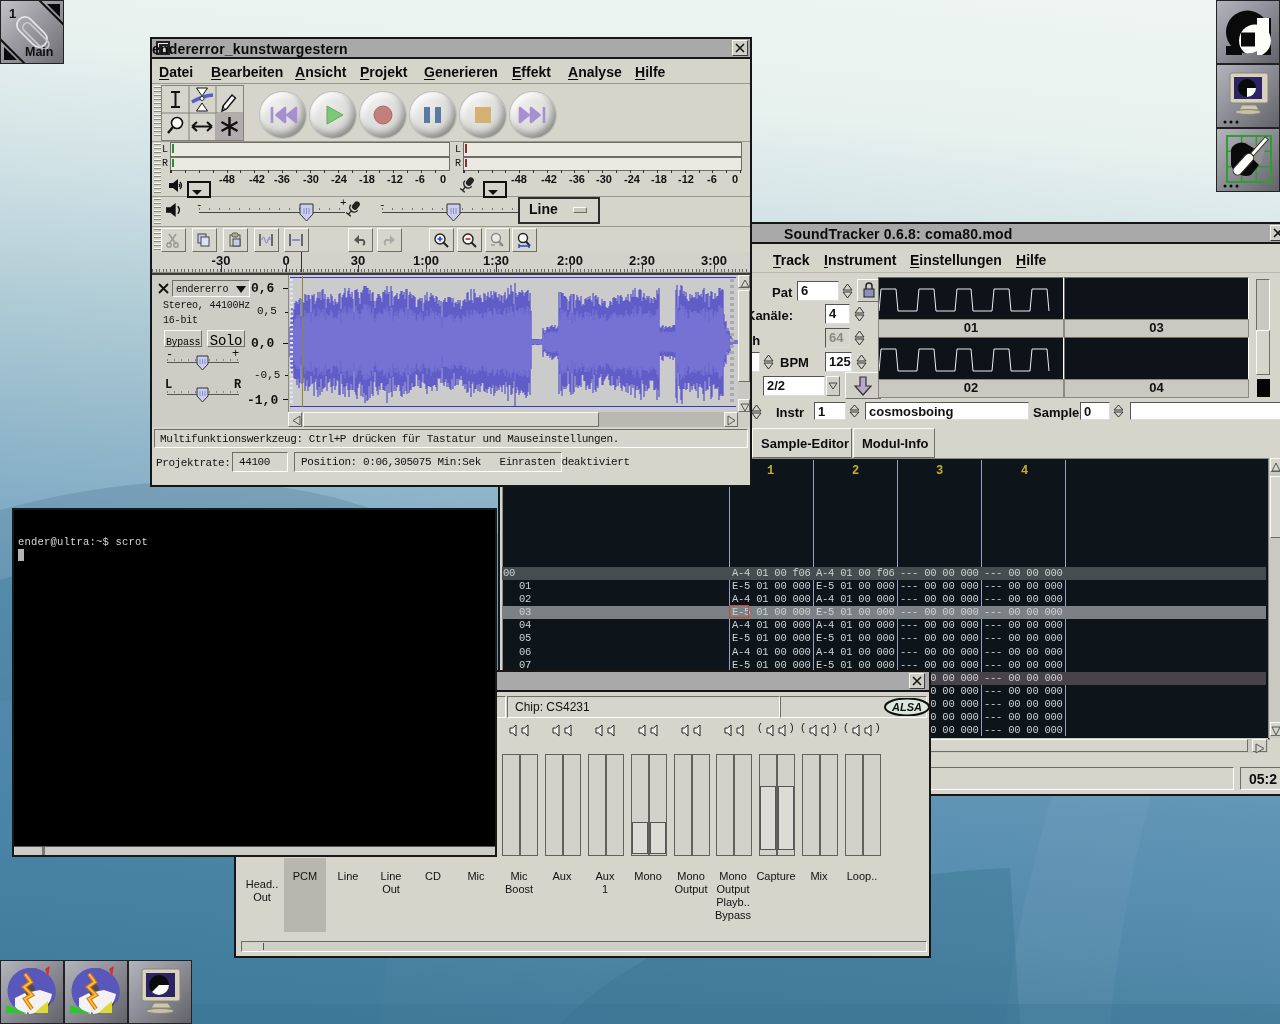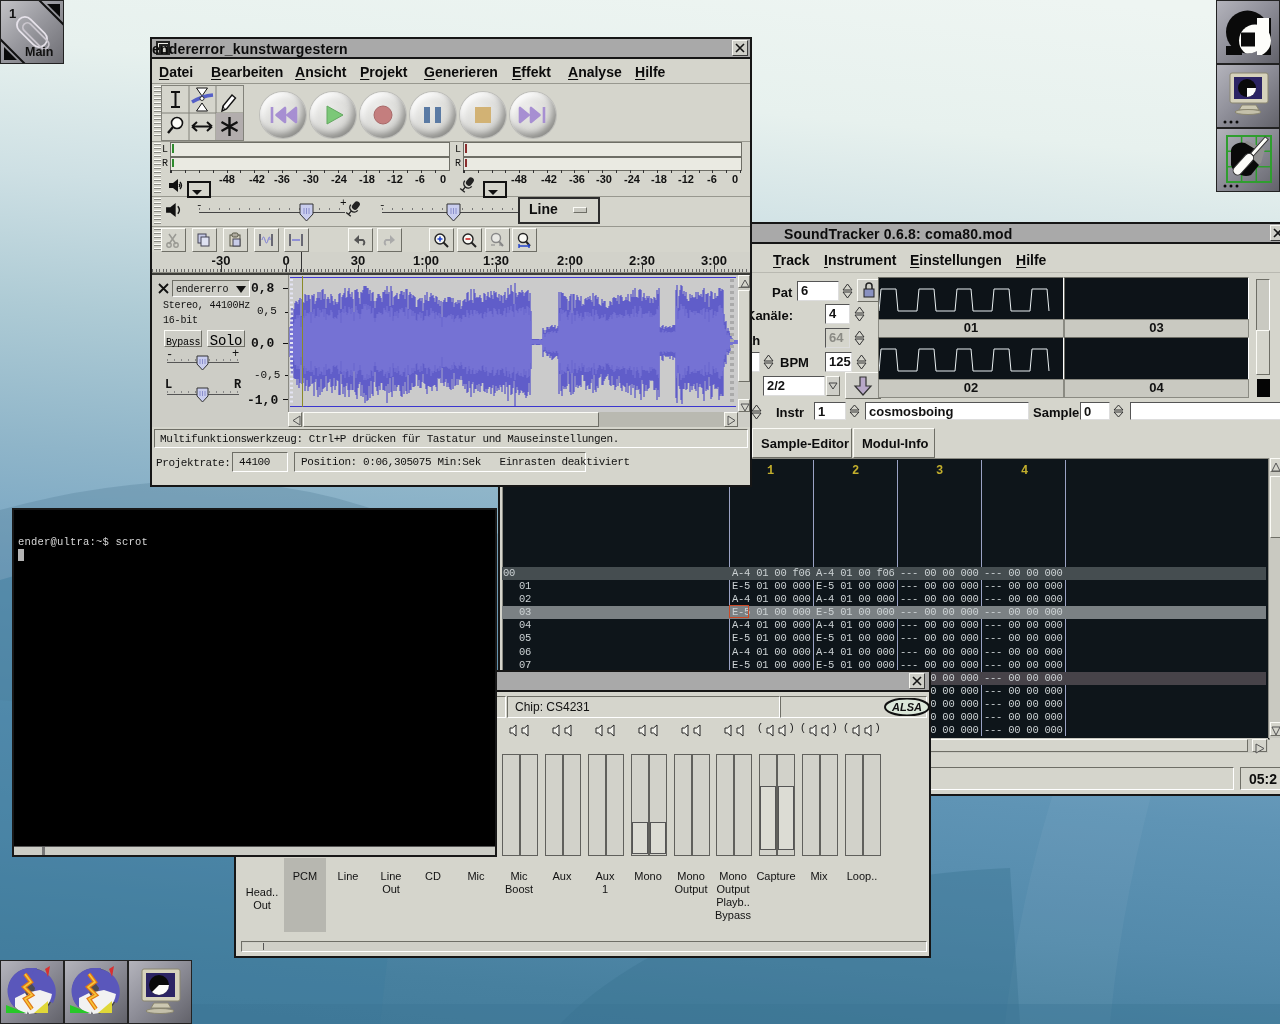--- a/index.html
+++ b/index.html
@@ -524,21 +524,21 @@
       </svg>
     <div class="abs mono" style="left:13px;top:103px;font-size:12px;font-weight:bold;color:#111">L</div>
     <div class="abs mono" style="left:82px;top:103px;font-size:12px;font-weight:bold;color:#111">R</div>
     <div class="abs" style="left:15px;top:119px;width:72px;height:1px;background:#555"></div>
     <div class="abs" style="left:15px;top:116px;width:72px;height:2px;background-image:repeating-linear-gradient(to right,#888 0,#888 1px,transparent 1px,transparent 7px)"></div>
     <svg class="abs" style="left:44px;top:112px" width="13" height="16" viewBox="0 0 13 16">
         <path d="M1 1h11v8l-5.5 6L1 9z" fill="#c9cdee" stroke="#333"></path>
         <path d="M4 4v5M6.5 4v5M9 4v5" stroke="#8a8ecc"></path>
       </svg>
 
-    <div class="abs mono" style="left:99px;top:6px;font-size:13px;font-weight:bold;color:#111">0,8</div>
+    <div class="abs mono" style="left:99px;top:6px;font-size:13px;font-weight:bold;color:#111">0,6</div>
     <div class="abs mono" style="left:105px;top:30px;font-size:11px;color:#111">0,5</div>
     <div class="abs mono" style="left:99px;top:61px;font-size:13px;font-weight:bold;color:#111">0,0</div>
     <div class="abs mono" style="left:102px;top:94px;font-size:11px;color:#111">-0,5</div>
     <div class="abs mono" style="left:95px;top:118px;font-size:13px;font-weight:bold;color:#111">-1,0</div>
     <div class="abs" style="left:131px;top:13px;width:5px;height:1px;background:#111"></div>
     <div class="abs" style="left:133px;top:37px;width:3px;height:1px;background:#111"></div>
     <div class="abs" style="left:131px;top:68px;width:5px;height:1px;background:#111"></div>
     <div class="abs" style="left:133px;top:100px;width:3px;height:1px;background:#111"></div>
     <div class="abs" style="left:131px;top:124px;width:5px;height:1px;background:#111"></div>
   </div>
@@ -578,21 +578,21 @@
     </div>
   </div>
 
   <div class="abs sunk2" style="left:2px;top:390px;width:594px;height:19px">
       <div class="mono" style="font-size:11px;color:#111;padding:3px 0 0 5px;letter-spacing:-0.4px">Multifunktionswerkzeug: Ctrl+P drücken für Tastatur und Mauseinstellungen.</div>
     </div>
   <div class="abs mono" style="left:4px;top:418px;font-size:11px;letter-spacing:-0.4px;color:#111">Projektrate:</div>
   <div class="abs sunk2" style="left:80px;top:413px;width:56px;height:20px">
       <div class="mono" style="font-size:11px;letter-spacing:-0.4px;color:#111;padding:3px 0 0 6px">44100</div>
     </div>
-  <div class="abs sunk2" style="left:142px;top:413px;width:292px;height:20px">
+  <div class="abs sunk2" style="left:142px;top:413px;width:268px;height:20px">
       <div class="mono" style="font-size:11px;letter-spacing:-0.4px;color:#111;padding:3px 0 0 6px;white-space:pre">Position: 0:06,305075 Min:Sek   Einrasten deaktiviert</div>
     </div>
 </div>
 
 <div class="win" style="left:234px;top:670px;width:697px;height:288px">
   <div class="tbar">
       <div class="ttext">ALSA Mixer</div>
     <div class="xbtn" style="right:4px">
         <svg width="14" height="14" viewBox="0 0 14 14">
           <path d="M3 3l8 8M11 3l-8 8" stroke="#161616" stroke-width="1.6"></path>
@@ -609,21 +609,21 @@
       <text x="23" y="13" text-anchor="middle" font-family="Liberation Sans,sans-serif" font-size="11" font-weight="bold" font-style="italic" fill="#111">ALSA</text>
     </svg>
   <svg class="abs" style="left:16px;top:52px" width="9" height="13" viewBox="0 0 9 13">
 <path d="M1 4h2.5L7 1v11L3.5 9H1z" fill="#f2f2ec" stroke="#222" stroke-width="1"></path>
     </svg>
 <svg class="abs" style="left:28px;top:52px" width="9" height="13" viewBox="0 0 9 13">
 <path d="M1 4h2.5L7 1v11L3.5 9H1z" fill="#f2f2ec" stroke="#222" stroke-width="1"></path>
     </svg>
 <div class="abs" style="left:9px;top:82px;width:16px;height:100px;border:1px solid #60605c;background:#d2d2ca"></div>
 <div class="abs" style="left:27px;top:82px;width:16px;height:100px;border:1px solid #60605c;background:#d2d2ca"></div>
-<div class="abs" style="left:5px;top:186px;width:42px;height:74px;text-align:center;font:11px 'Liberation Sans',sans-serif;color:#111;line-height:13px;padding-top:28px;box-sizing:border-box">
+<div class="abs" style="left:5px;top:186px;width:42px;height:74px;text-align:center;font:11px 'Liberation Sans',sans-serif;color:#111;line-height:13px;padding-top:20px;box-sizing:border-box">
       <div>Head..</div>
       <div>Out</div>
     </div>
 <svg class="abs" style="left:59px;top:52px" width="9" height="13" viewBox="0 0 9 13">
 <path d="M1 4h2.5L7 1v11L3.5 9H1z" fill="#f2f2ec" stroke="#222" stroke-width="1"></path>
     </svg>
 <svg class="abs" style="left:71px;top:52px" width="9" height="13" viewBox="0 0 9 13">
 <path d="M1 4h2.5L7 1v11L3.5 9H1z" fill="#f2f2ec" stroke="#222" stroke-width="1"></path>
     </svg>
 <div class="abs" style="left:52px;top:82px;width:16px;height:100px;border:1px solid #60605c;background:#d2d2ca"></div>

